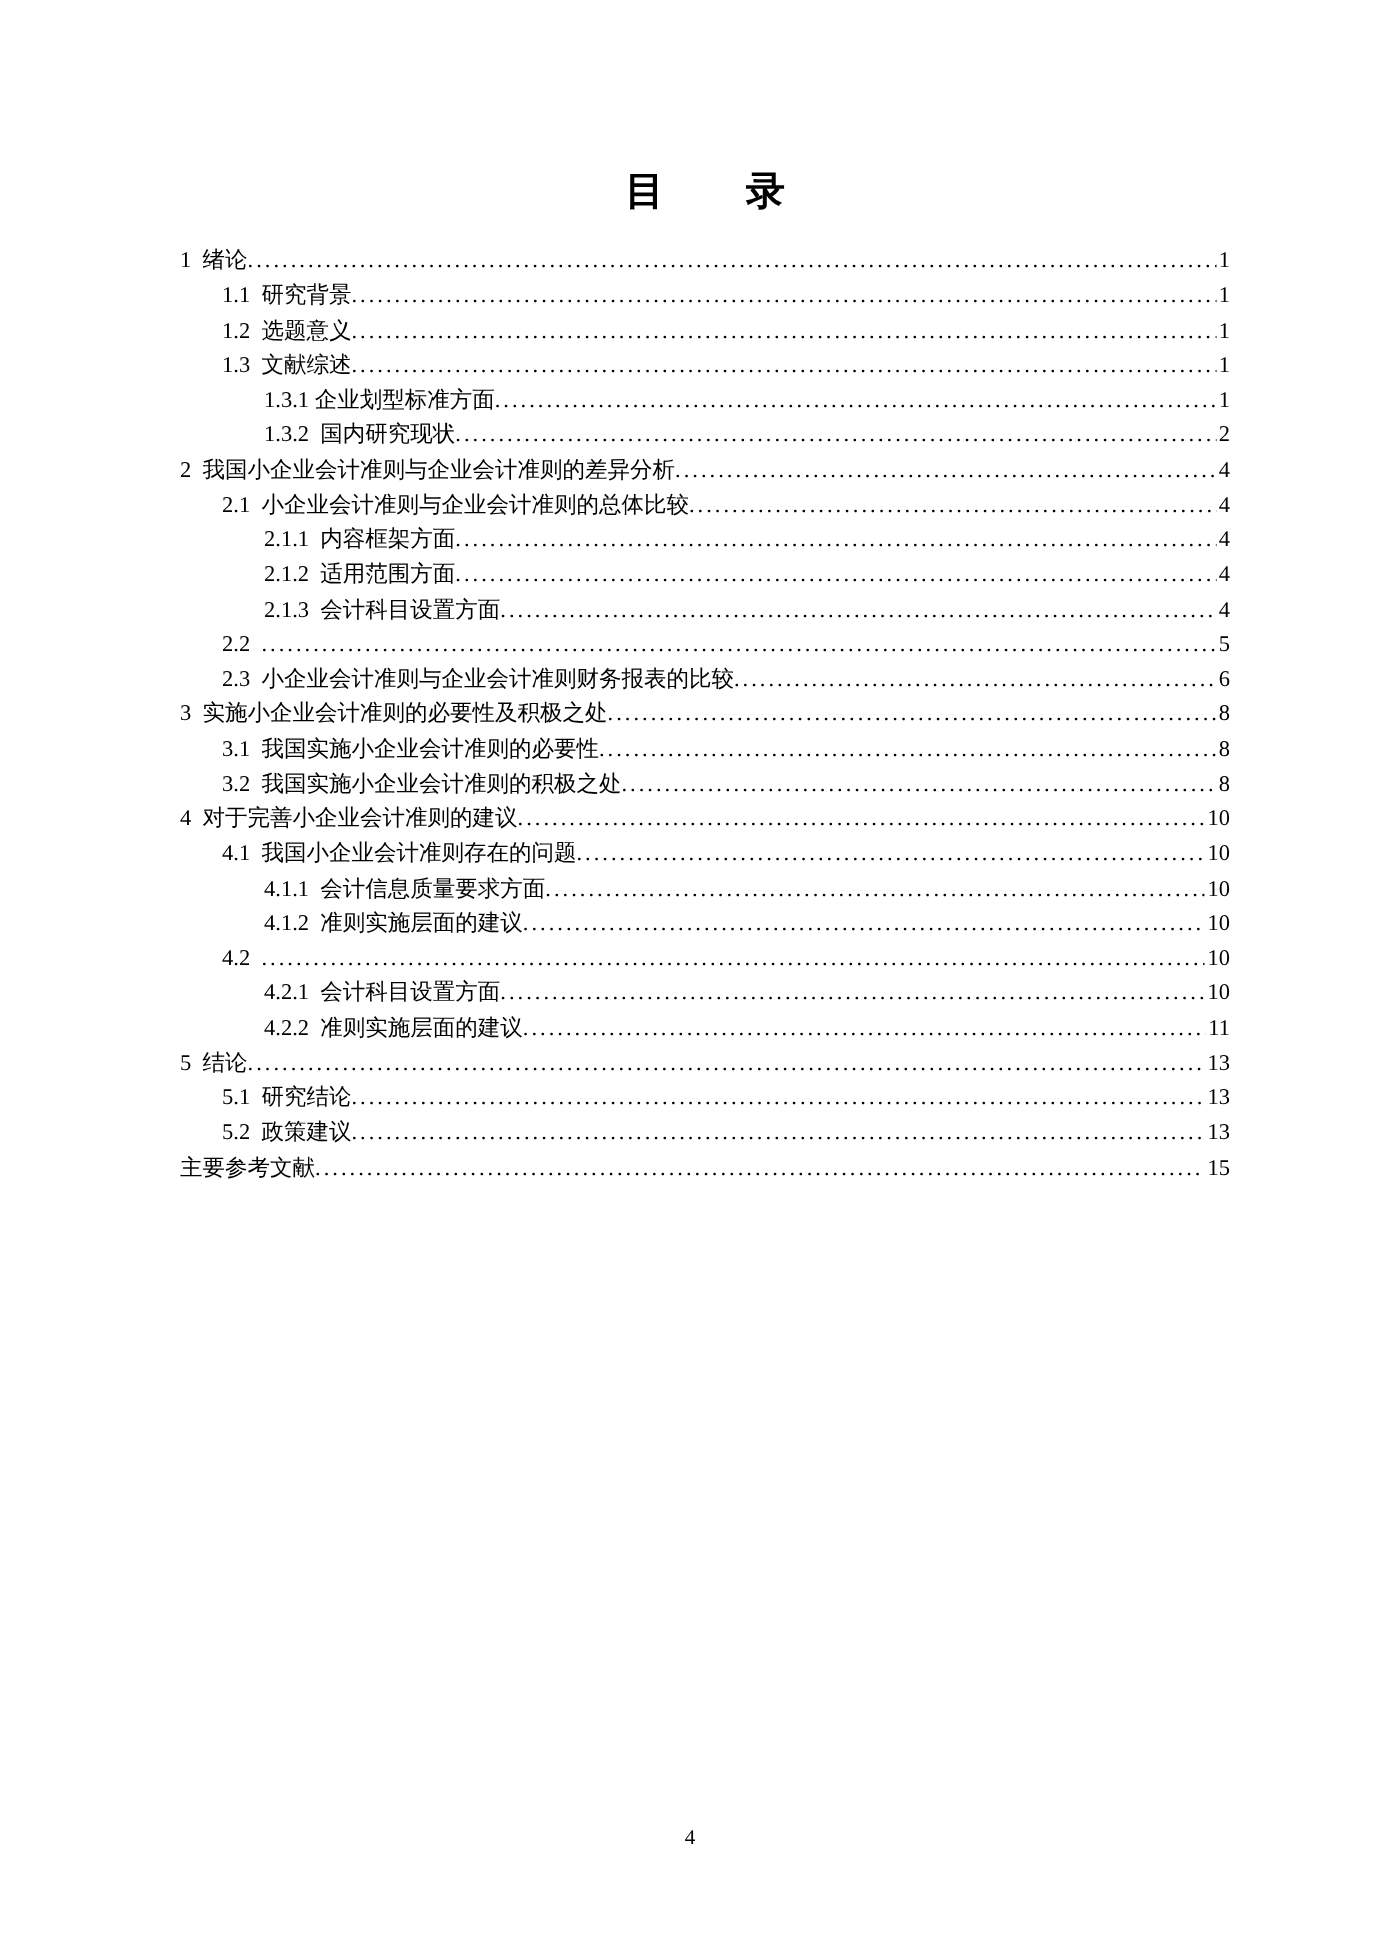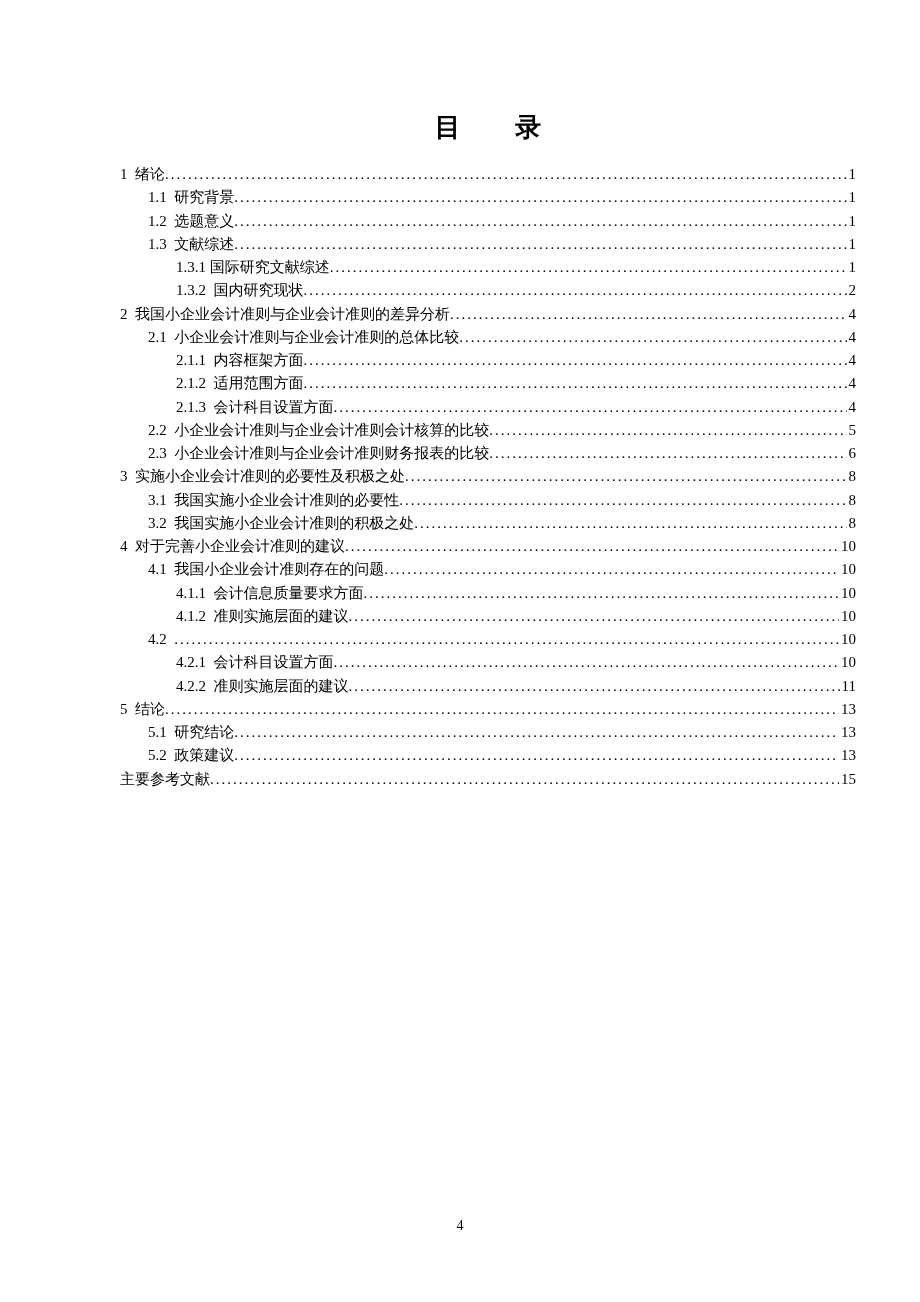--- a/index.html
+++ b/index.html
@@ -7,21 +7,21 @@
     padding: 0;
     background: #fff;
     font-family: "SimSun", "宋体", serif;
     color: #000;
     width: 920px;
     height: 1302px;
     box-sizing: border-box;
     position: relative;
   }
   .page {
-    padding: 110px 64px 0 120px;
+    padding: 110px 100px 0 120px;
   }
   .toc-title {
     text-align: center;
     font-size: 26px;
     font-weight: bold;
     letter-spacing: 24px;
     margin-bottom: 18px;
     font-family: "SimSun", "宋体", serif;
     padding-left: 24px;
   }
@@ -98,21 +98,21 @@
       <div class="toc-row indent-1">
         <span class="num">1.3</span>
         <span style="white-space: pre;">  </span>
         <span class="label">文献综述</span>
         <span class="dots"></span>
         <span class="page-num">1</span>
       </div>
       <div class="toc-row indent-2">
         <span class="num">1.3.1</span>
         <span style="white-space: pre;"> </span>
-        <span class="label">国际研究文献综述</span>
+        <span class="label">企业划型标准方面</span>
         <span class="dots"></span>
         <span class="page-num">1</span>
       </div>
       <div class="toc-row indent-2">
         <span class="num">1.3.2</span>
         <span style="white-space: pre;">  </span>
         <span class="label">国内研究现状</span>
         <span class="dots"></span>
         <span class="page-num">2</span>
       </div>
@@ -147,21 +147,20 @@
       <div class="toc-row indent-2">
         <span class="num">2.1.3</span>
         <span style="white-space: pre;">  </span>
         <span class="label">会计科目设置方面</span>
         <span class="dots"></span>
         <span class="page-num">4</span>
       </div>
       <div class="toc-row indent-1">
         <span class="num">2.2</span>
         <span style="white-space: pre;">  </span>
-        <span class="label">小企业会计准则与企业会计准则会计核算的比较</span>
         <span class="dots"></span>
         <span class="page-num">5</span>
       </div>
       <div class="toc-row indent-1">
         <span class="num">2.3</span>
         <span style="white-space: pre;">  </span>
         <span class="label">小企业会计准则与企业会计准则财务报表的比较</span>
         <span class="dots"></span>
         <span class="page-num">6</span>
       </div>

